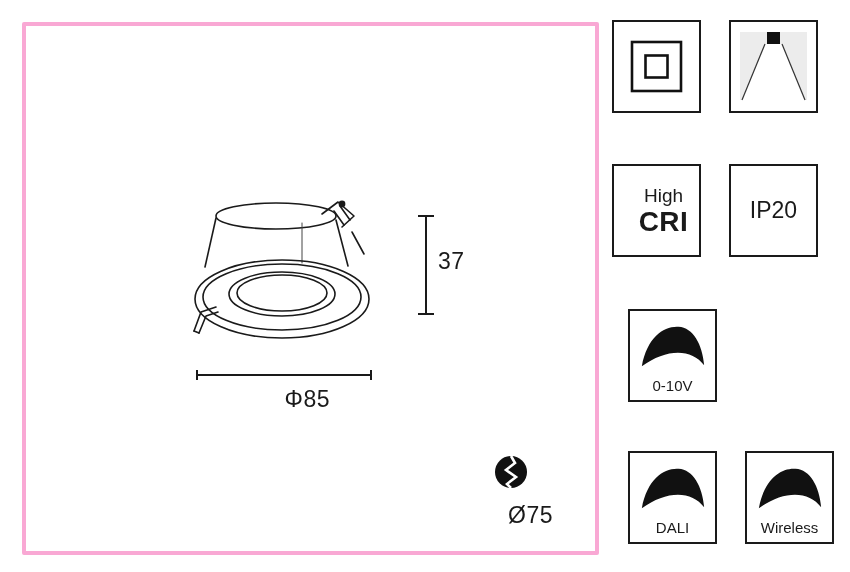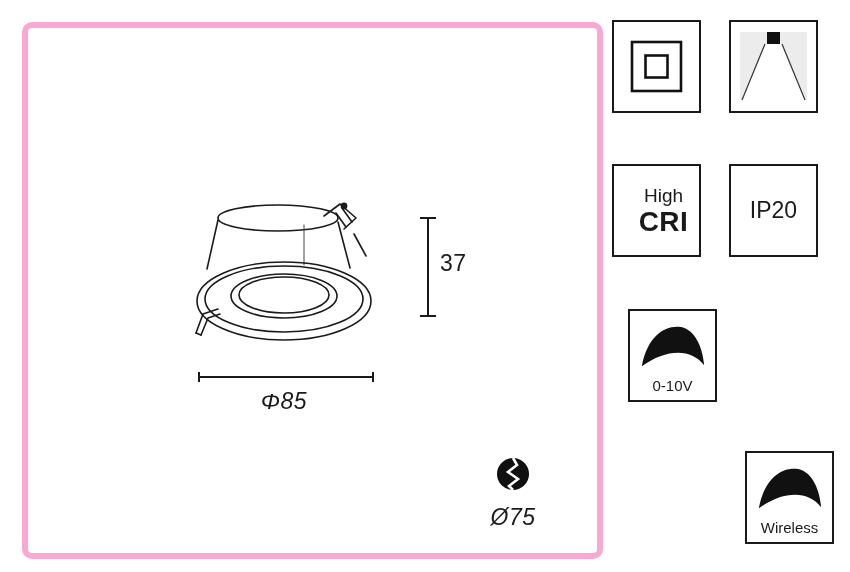--- a/index.html
+++ b/index.html
@@ -2,25 +2,25 @@
 <html><head>
 <meta charset="utf-8">
 <style>
   html,body{margin:0;padding:0;background:#fff;}
   .canvas{
     position:relative;width:850px;height:572px;background:#fff;
     font-family:"Liberation Sans",sans-serif;color:#1a1a1a;overflow:hidden;
   }
   .main-box{
     position:absolute;left:22px;top:22px;width:569px;height:525px;
-    border:6px solid #f9a8d4;border-radius:10px;box-sizing:content-box;
+    border:4px solid #f9a8d4;border-radius:2px;box-sizing:content-box;
   }
   .main-box svg{position:absolute;left:0;top:0;}
   .dim-label{position:absolute;font-size:23px;letter-spacing:0.5px;}
-  .dim-label.center{text-align:center;font-style:italic;}
+  .dim-label.center{text-align:right;}
   .badge{
     position:absolute;width:89px;height:93px;border:2px solid #1a1a1a;
     box-sizing:border-box;display:flex;flex-direction:column;
     align-items:center;justify-content:center;background:#fff;
   }
   .badge .cri-top{font-size:19px;line-height:22px;}
   .badge .cri-main{font-size:28px;font-weight:bold;line-height:30px;letter-spacing:0.5px;}
   .badge .ip-label{font-size:23px;}
   .badge.dimming{justify-content:flex-start;padding-top:13px;margin-left:16px;}
   .badge.dimming .dim-curve{flex:0 0 auto;}
@@ -106,20 +106,26 @@
   </div>
 
   <div class="badge dimming" style="left:612px;top:309px;">
     <svg class="dim-curve" width="68" height="44" viewBox="0 0 72 48">
       <path d="M2,46 C8,14 26,2 42,3 C58,4 68,22 70,45 C56,26 28,27 2,46 Z" fill="#111"></path>
     </svg>
     <div class="dim-name">0-10V</div>
   </div>
 
 
+  <div class="badge dimming" style="left:612px;top:451px;">
+    <svg class="dim-curve" width="68" height="44" viewBox="0 0 72 48">
+      <path d="M2,46 C8,14 26,2 42,3 C58,4 68,22 70,45 C56,26 28,27 2,46 Z" fill="#111"></path>
+    </svg>
+    <div class="dim-name">DALI</div>
+  </div>
 
   <div class="badge dimming" style="left:729px;top:451px;">
     <svg class="dim-curve" width="68" height="44" viewBox="0 0 72 48">
       <path d="M2,46 C8,14 26,2 42,3 C58,4 68,22 70,45 C56,26 28,27 2,46 Z" fill="#111"></path>
     </svg>
     <div class="dim-name">Wireless</div>
   </div>
 
 </div>
 

